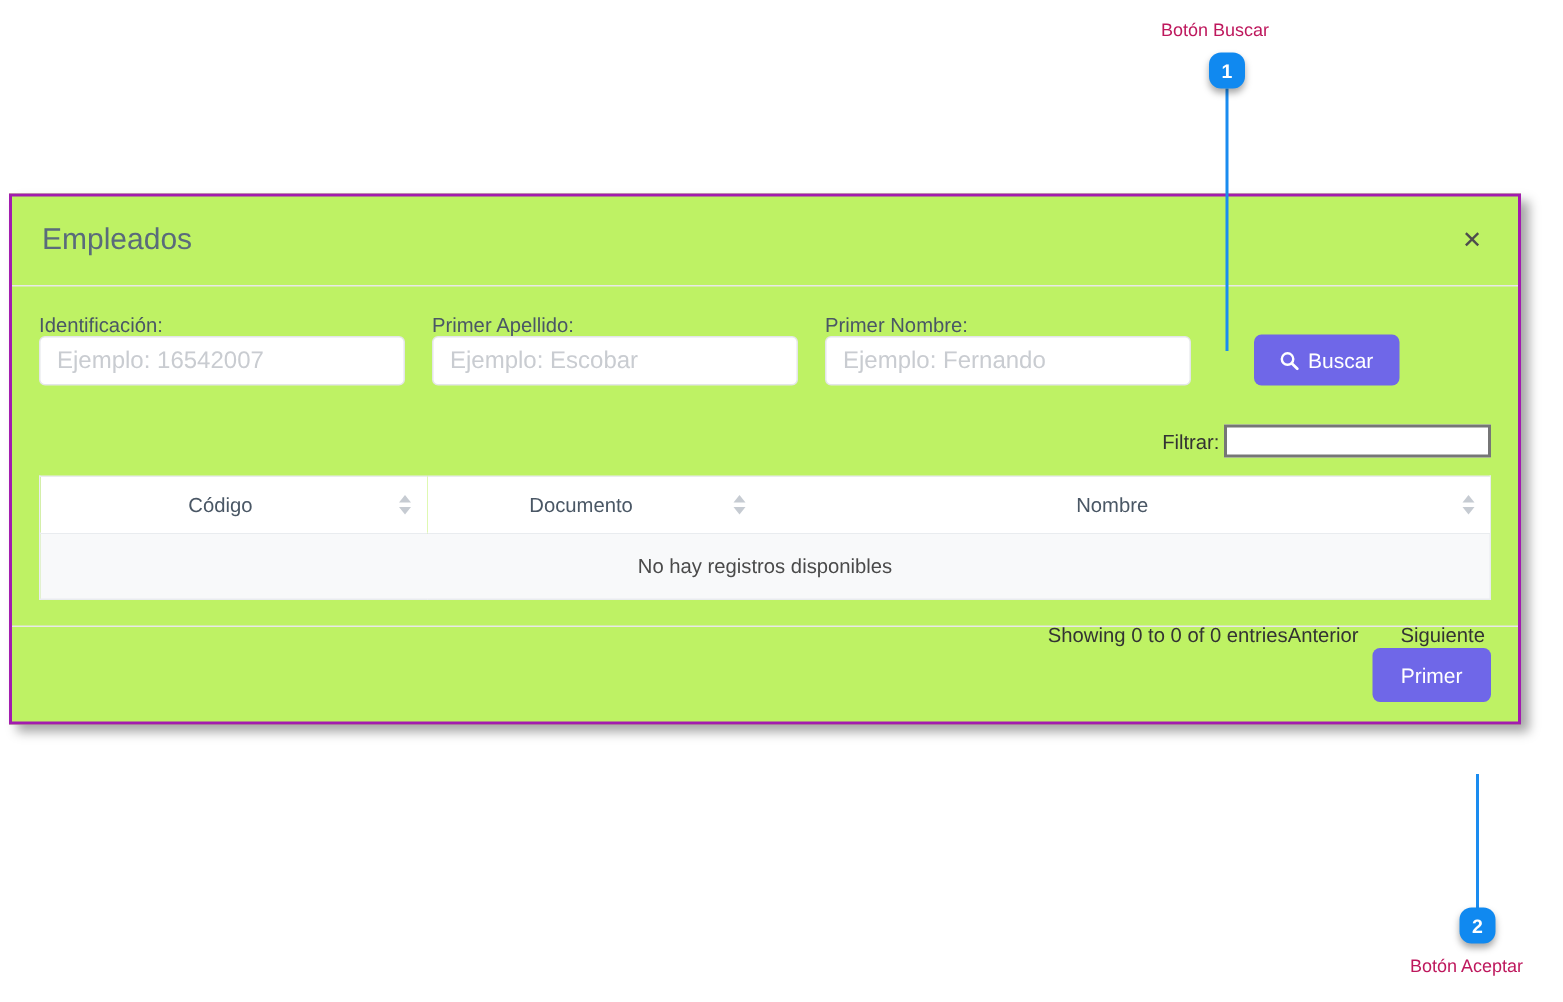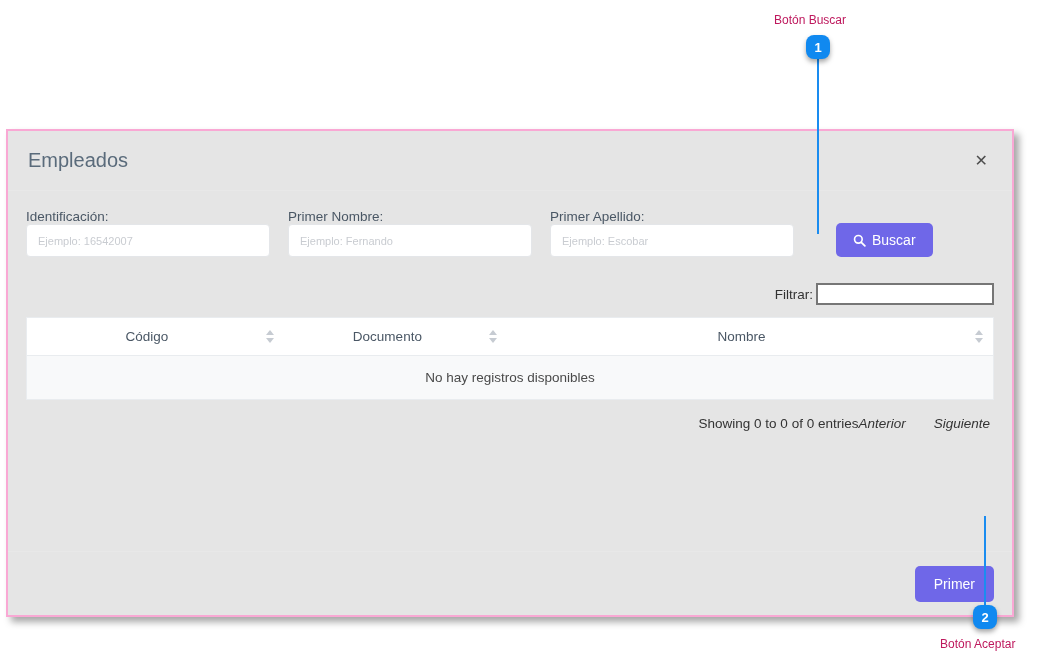--- a/index.html
+++ b/index.html
@@ -46,23 +46,23 @@
     white-space: nowrap;
     z-index: 40;
   }
 
   
   .dialog {
     position: absolute;
     left: 6px;
     top: 129px;
     width: 1008px;
-    height: 488px;
-    background: #e5e5e5;
-    border: 2px solid #f9a8d4;
+    height: 354px;
+    background: #bef264;
+    border: 2px solid #a21caf;
     box-sizing: border-box;
     box-shadow: 5px 5px 7px rgba(0,0,0,0.35);
     z-index: 20;
   }
   .dialog-header {
     height: 60px;
     box-sizing: border-box;
     border-bottom: 1px solid #e8e8e8;
     display: flex;
     align-items: center;
@@ -102,21 +102,21 @@
     color: #4a5765;
     margin-bottom: 0;
   }
   .form-input {
     width: 100%;
     height: 33px;
     box-sizing: border-box;
     border: 1px solid #e4e6e9;
     border-radius: 4px;
     padding: 0 11px;
-    font-size: 11px;
+    font-size: 16px;
     font-family: "Liberation Sans", sans-serif;
     color: #444;
     background: #fff;
     outline: none;
   }
   .form-input::placeholder {
     color: #c9ccd1;
   }
   .btn-search {
     height: 34px;
@@ -217,21 +217,20 @@
     align-items: center;
     margin-top: 16px;
     font-size: 13.5px;
     color: #333;
   }
   .pager { display: flex; gap: 28px; padding-right: 4px;}
   .pager a {
     color: #333;
     text-decoration: none;
     cursor: pointer;
-    font-style: italic;
   }
 
   
   .dialog-footer {
     position: absolute;
     left: 0; right: 0; bottom: 0;
     height: 64px;
     border-top: 1px solid #e8e8e8;
     display: flex;
     align-items: center;
@@ -272,27 +271,27 @@
   <div class="dialog-body">
 
     <div class="form-row">
 
       <div class="form-group">
         <label class="form-label">Identificación:</label>
         <input class="form-input" type="text" placeholder="Ejemplo: 16542007" style="">
       </div>
 
       <div class="form-group">
+        <label class="form-label">Primer Apellido:</label>
+        <input class="form-input" type="text" placeholder="Ejemplo: Escobar" style="">
+      </div>
+
+      <div class="form-group">
         <label class="form-label">Primer Nombre:</label>
         <input class="form-input" type="text" placeholder="Ejemplo: Fernando" style="">
-      </div>
-
-      <div class="form-group">
-        <label class="form-label">Primer Apellido:</label>
-        <input class="form-input" type="text" placeholder="Ejemplo: Escobar" style="">
       </div>
 
       <button class="btn-search">
         <span>
           <svg width="13" height="13" viewBox="0 0 16 16" fill="none" aria-hidden="true">
             <circle cx="6.6" cy="6.6" r="4.7" stroke="#ffffff" stroke-width="2"></circle>
             <line x1="10.2" y1="10.2" x2="14.6" y2="14.6" stroke="#ffffff" stroke-width="2.2" stroke-linecap="round"></line>
           </svg>
         </span>
         <span>Buscar</span>

